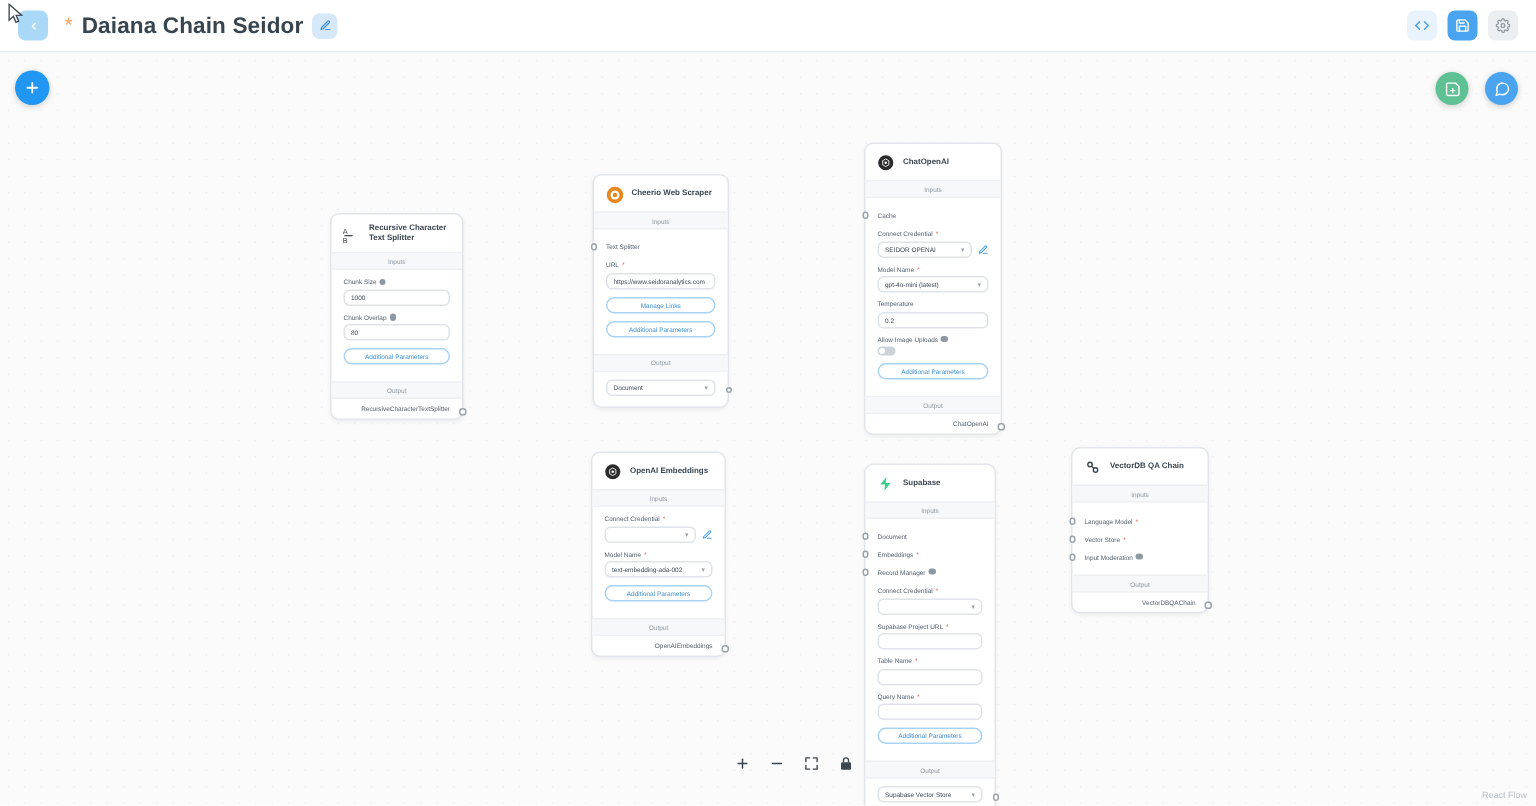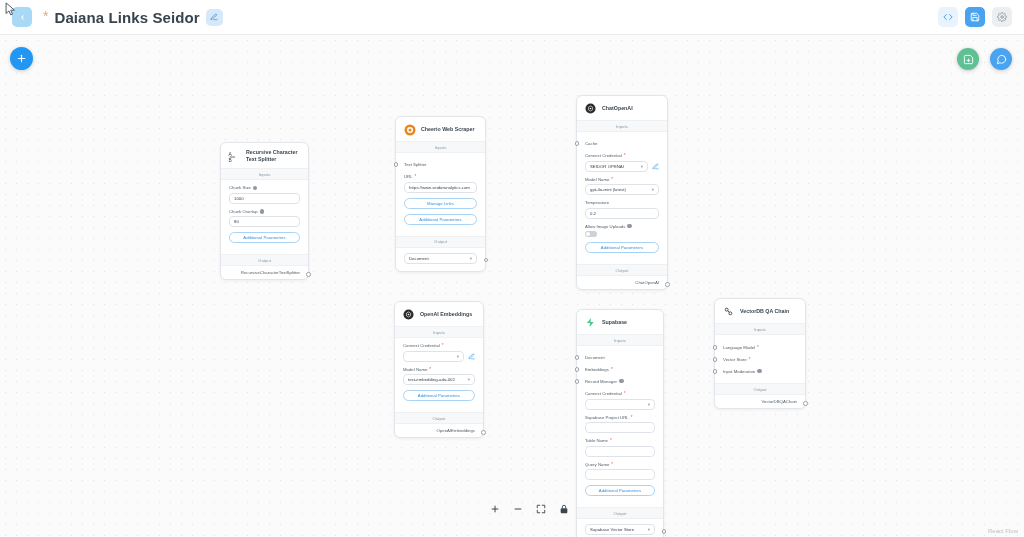--- a/index.html
+++ b/index.html
@@ -162,21 +162,21 @@
 <body>
 
 <div class="header">
   <div class="back-btn">
     <svg width="7" height="7" viewBox="0 0 24 24" fill="none" stroke="#ffffff" stroke-width="3.5" stroke-linecap="round" stroke-linejoin="round">
         <polyline points="15 18 9 12 15 6"></polyline>
       </svg>
   </div>
   <div class="title-wrap">
     <span class="title-star">*</span>
-    <span class="flow-title">Daiana Links Seidor</span>
+    <span class="flow-title">Daiana Chain Seidor</span>
     <span class="edit-btn">
       <svg width="8" height="8" viewBox="0 0 24 24" fill="none" stroke="#3b8fd6" stroke-width="2.2" stroke-linecap="round" stroke-linejoin="round">
           <path d="M12 20h9"></path>
           <path d="M16.5 3.5a2.1 2.1 0 0 1 3 3L7 19l-4 1 1-4z"></path>
         </svg>
     </span>
   </div>
   <div class="header-right">
     <div class="hdr-icon light">
       <svg width="10" height="10" viewBox="0 0 24 24" fill="none" stroke="#4aa3ef" stroke-width="2.4" stroke-linecap="round" stroke-linejoin="round">

